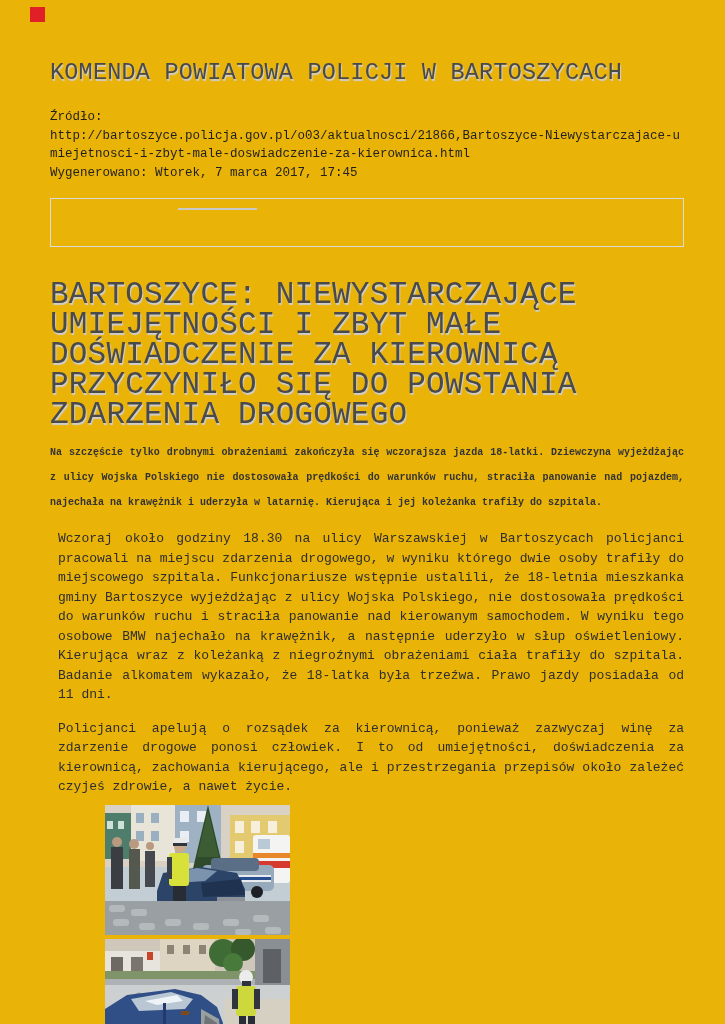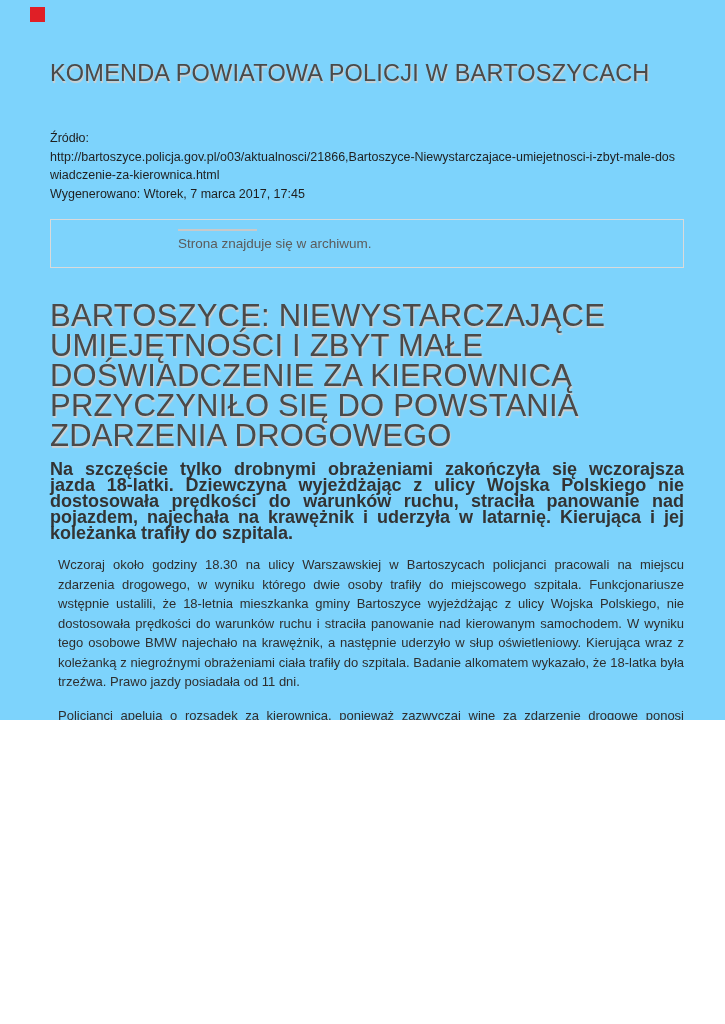--- a/index.html
+++ b/index.html
@@ -1,41 +1,41 @@
 <!DOCTYPE html>
 <html lang="pl"><head>
 <meta charset="utf-8">
 <style>
   html,body { margin:0; padding:0; background:#fff; }
   .page {
     position:relative;
-    width:725px; height:720px;
-    background:#7dd3fc;
+    width:725px; height:1024px;
+    background:#eab308;
     overflow:hidden;
-    font-family:Liberation Sans, sans-serif;
+    font-family:Liberation Mono, monospace;
     color:#333;
   }
   .red-square {
     position:absolute; left:30px; top:7px;
     width:15px; height:15px;
     background:#e01f26;
   }
   .content { padding:0 41px 0 50px; }
 
   h1.site-title {
     margin:58px 0 0 0;
     font-size:23.5px; line-height:30px;
     font-weight:400;
     color:#4a4a4a;
     text-shadow:1px 2px 1px #cfcfcf;
     letter-spacing:0.2px;
   }
 
   .meta {
-    margin-top:41px;
+    margin-top:20px;
     font-size:12.5px; line-height:18.5px;
     color:#1f1f1f;
   }
   .meta-url { word-break:break-all; }
 
   .archive-box {
     margin-top:16px;
     border:1px solid #dadada;
     height:49px;
     box-sizing:border-box;
@@ -55,21 +55,21 @@
     margin:33px 0 0 0;
     font-size:31px; line-height:30px;
     font-weight:400;
     color:#4a4a4a;
     text-shadow:1px 2px 1px #cfcfcf;
     letter-spacing:0.2px;
   }
 
   p.lead {
     margin:10px 0 0 0;
-    font-size:18px; line-height:16px;
+    font-size:10px; line-height:25px;
     font-weight:bold;
     text-align:justify;
     color:#333;
   }
   p.body-par {
     margin:14px 0 0 8px;
     font-size:13px; line-height:19.5px;
     text-align:justify;
     color:#2e2e2e;
   }
@@ -91,21 +91,20 @@
     <h1 class="site-title">KOMENDA POWIATOWA POLICJI W BARTOSZYCACH</h1>
 
     <div class="meta">
       <div>Źródło:</div>
       <div class="meta-url">http://bartoszyce.policja.gov.pl/o03/aktualnosci/21866,Bartoszyce-Niewystarczajace-umiejetnosci-i-zbyt-male-doswiadczenie-za-kierownica.html</div>
       <div>Wygenerowano: Wtorek, 7 marca 2017, 17:45</div>
     </div>
 
     <div class="archive-box">
       <div class="archive-line"></div>
-      <div class="archive-text">Strona znajduje się w archiwum.</div>
     </div>
 
     <h2 class="article-heading">BARTOSZYCE: NIEWYSTARCZAJĄCE UMIEJĘTNOŚCI I ZBYT MAŁE DOŚWIADCZENIE ZA KIEROWNICĄ PRZYCZYNIŁO SIĘ DO POWSTANIA ZDARZENIA DROGOWEGO</h2>
 
     <p class="lead">Na szczęście tylko drobnymi obrażeniami zakończyła się wczorajsza jazda 18-latki. Dziewczyna wyjeżdżając z ulicy Wojska Polskiego nie dostosowała prędkości do warunków ruchu, straciła panowanie nad pojazdem, najechała na krawężnik i uderzyła w latarnię. Kierująca i jej koleżanka trafiły do szpitala.</p>
 
     <p class="body-par">Wczoraj około godziny 18.30 na ulicy Warszawskiej w Bartoszycach policjanci pracowali na miejscu zdarzenia drogowego, w wyniku którego dwie osoby trafiły do miejscowego szpitala. Funkcjonariusze wstępnie ustalili, że 18-letnia mieszkanka gminy Bartoszyce wyjeżdżając z ulicy Wojska Polskiego, nie dostosowała prędkości do warunków ruchu i straciła panowanie nad kierowanym samochodem. W wyniku tego osobowe BMW najechało na krawężnik, a następnie uderzyło w słup oświetleniowy. Kierująca wraz z koleżanką z niegroźnymi obrażeniami ciała trafiły do szpitala. Badanie alkomatem wykazało, że 18-latka była trzeźwa. Prawo jazdy posiadała od 11 dni.</p>
     <p class="body-par">Policjanci apelują o rozsądek za kierownicą, ponieważ zazwyczaj winę za zdarzenie drogowe ponosi człowiek. I to od umiejętności, doświadczenia za kierownicą, zachowania kierującego, ale i przestrzegania przepisów około zależeć czyjeś zdrowie, a nawet życie.</p>
 
     <div class="photos">

